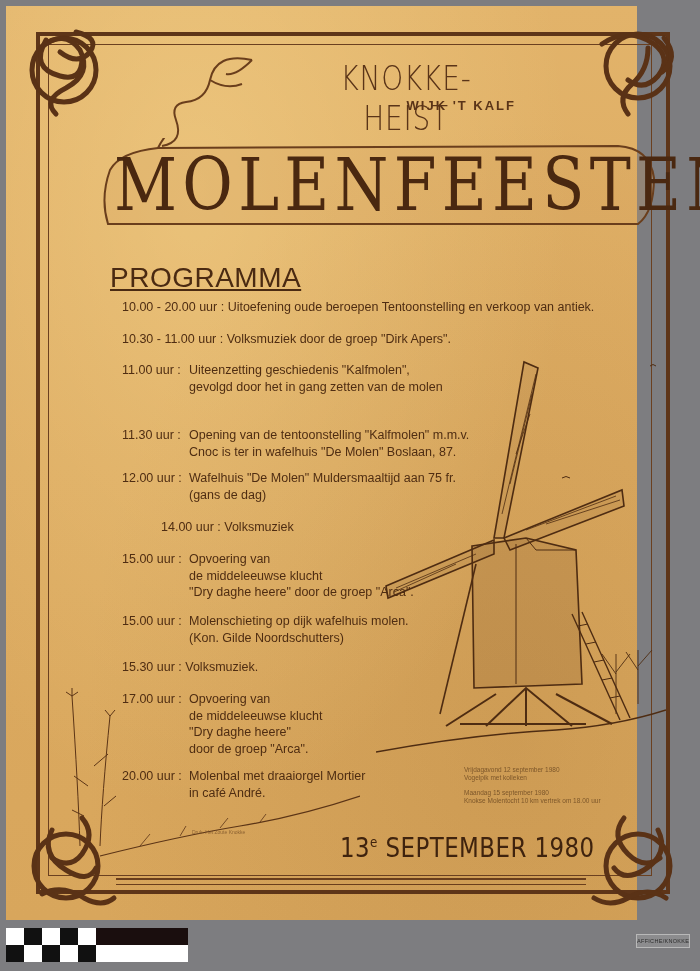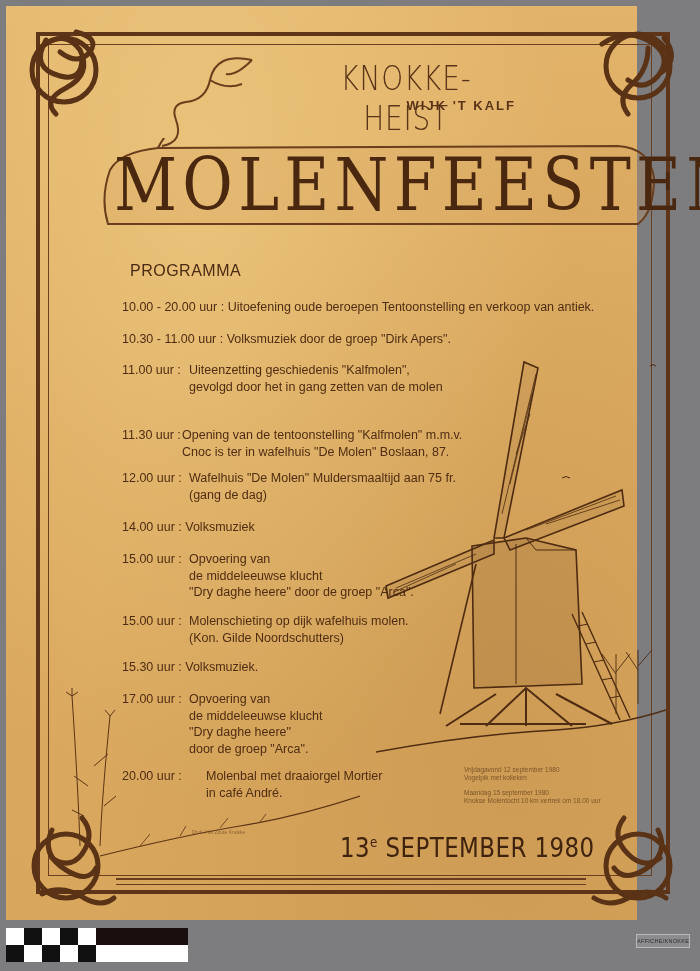--- a/index.html
+++ b/index.html
@@ -30,21 +30,21 @@
   .title-banner {
     position:absolute; left:92px; top:132px; width:558px; height:90px;
   }
   .title-text {
     position:absolute; left:108px; top:136px; width:530px; text-align:center;
     font-family:"DejaVu Serif", serif; font-size:70px; letter-spacing:6px;
     color:#4a2810; transform:scaleX(0.88) scaleY(1.05); transform-origin:left top;
     white-space:nowrap;
   }
   .prog-title {
-    position:absolute; left:124px; top:256px; font-size:16px; color:#4a2a12; letter-spacing:0.5px;
+    position:absolute; left:104px; top:256px; font-size:28px; color:#4a2a12; letter-spacing:0.5px;text-decoration:underline;
   }
   .prog-row {
     position:absolute; left:116px; font-size:12.5px; color:#4f2d12; line-height:16.5px;
     white-space:nowrap;
   }
   .prog-row .time { display:inline-block; }
   .prog-row .desc-block { position:absolute; top:0; }
   .date-line {
     position:absolute; left:334px; top:826px; font-family:"DejaVu Sans", sans-serif;
     font-size:27px; color:#3f230e; white-space:nowrap;
@@ -138,35 +138,35 @@
   <div class="prog-row" style="top:356px;">
     <span class="time">11.00 uur :</span>
     <div class="desc-block" style="left:67px;">
       <div>Uiteenzetting geschiedenis "Kalfmolen",</div>
       <div>gevolgd door het in gang zetten van de molen</div>
     </div>
   </div>
 
   <div class="prog-row" style="top:421px;">
     <span class="time">11.30 uur :</span>
-    <div class="desc-block" style="left:60px;">
+    <div class="desc-block" style="left:67px;">
       <div>Opening van de tentoonstelling "Kalfmolen" m.m.v.</div>
       <div>Cnoc is ter in wafelhuis "De Molen" Boslaan, 87.</div>
     </div>
   </div>
 
   <div class="prog-row" style="top:464px;">
     <span class="time">12.00 uur :</span>
     <div class="desc-block" style="left:67px;">
       <div>Wafelhuis "De Molen" Muldersmaaltijd  aan 75 fr.</div>
-      <div>(gang de dag)</div>
-    </div>
-  </div>
-
-  <div class="prog-row" style="top:513px;">
+      <div>(gans de dag)</div>
+    </div>
+  </div>
+
+  <div class="prog-row" style="top:513px;margin-left:39px;">
     <span class="time">14.00 uur :</span>
     <span>Volksmuziek</span>
   </div>
 
   <div class="prog-row" style="top:545px;">
     <span class="time">15.00 uur :</span>
     <div class="desc-block" style="left:67px;">
       <div>Opvoering van</div>
       <div>de middeleeuwse klucht</div>
       <div>"Dry daghe heere" door de groep "Arca".</div>
@@ -191,21 +191,21 @@
     <div class="desc-block" style="left:67px;">
       <div>Opvoering van</div>
       <div>de middeleeuwse klucht</div>
       <div>"Dry daghe heere"</div>
       <div>door de groep "Arca".</div>
     </div>
   </div>
 
   <div class="prog-row" style="top:762px;">
     <span class="time">20.00 uur :</span>
-    <div class="desc-block" style="left:84px;">
+    <div class="desc-block" style="left:67px;">
       <div>Molenbal met draaiorgel Mortier</div>
       <div>in café André.</div>
     </div>
   </div>
 
   <svg style="position:absolute; left:370px; top:348px;" width="290" height="400" viewBox="0 0 290 400">
     <g stroke="#4e2c12" fill="none" stroke-width="1.6">
 
       <path d="M118 184 L148 8 L162 14 L128 184 Z" fill="rgba(90,50,20,0.08)"></path>
       <path d="M128 184 L246 136 L248 152 L134 196 Z" fill="rgba(90,50,20,0.08)"></path>

